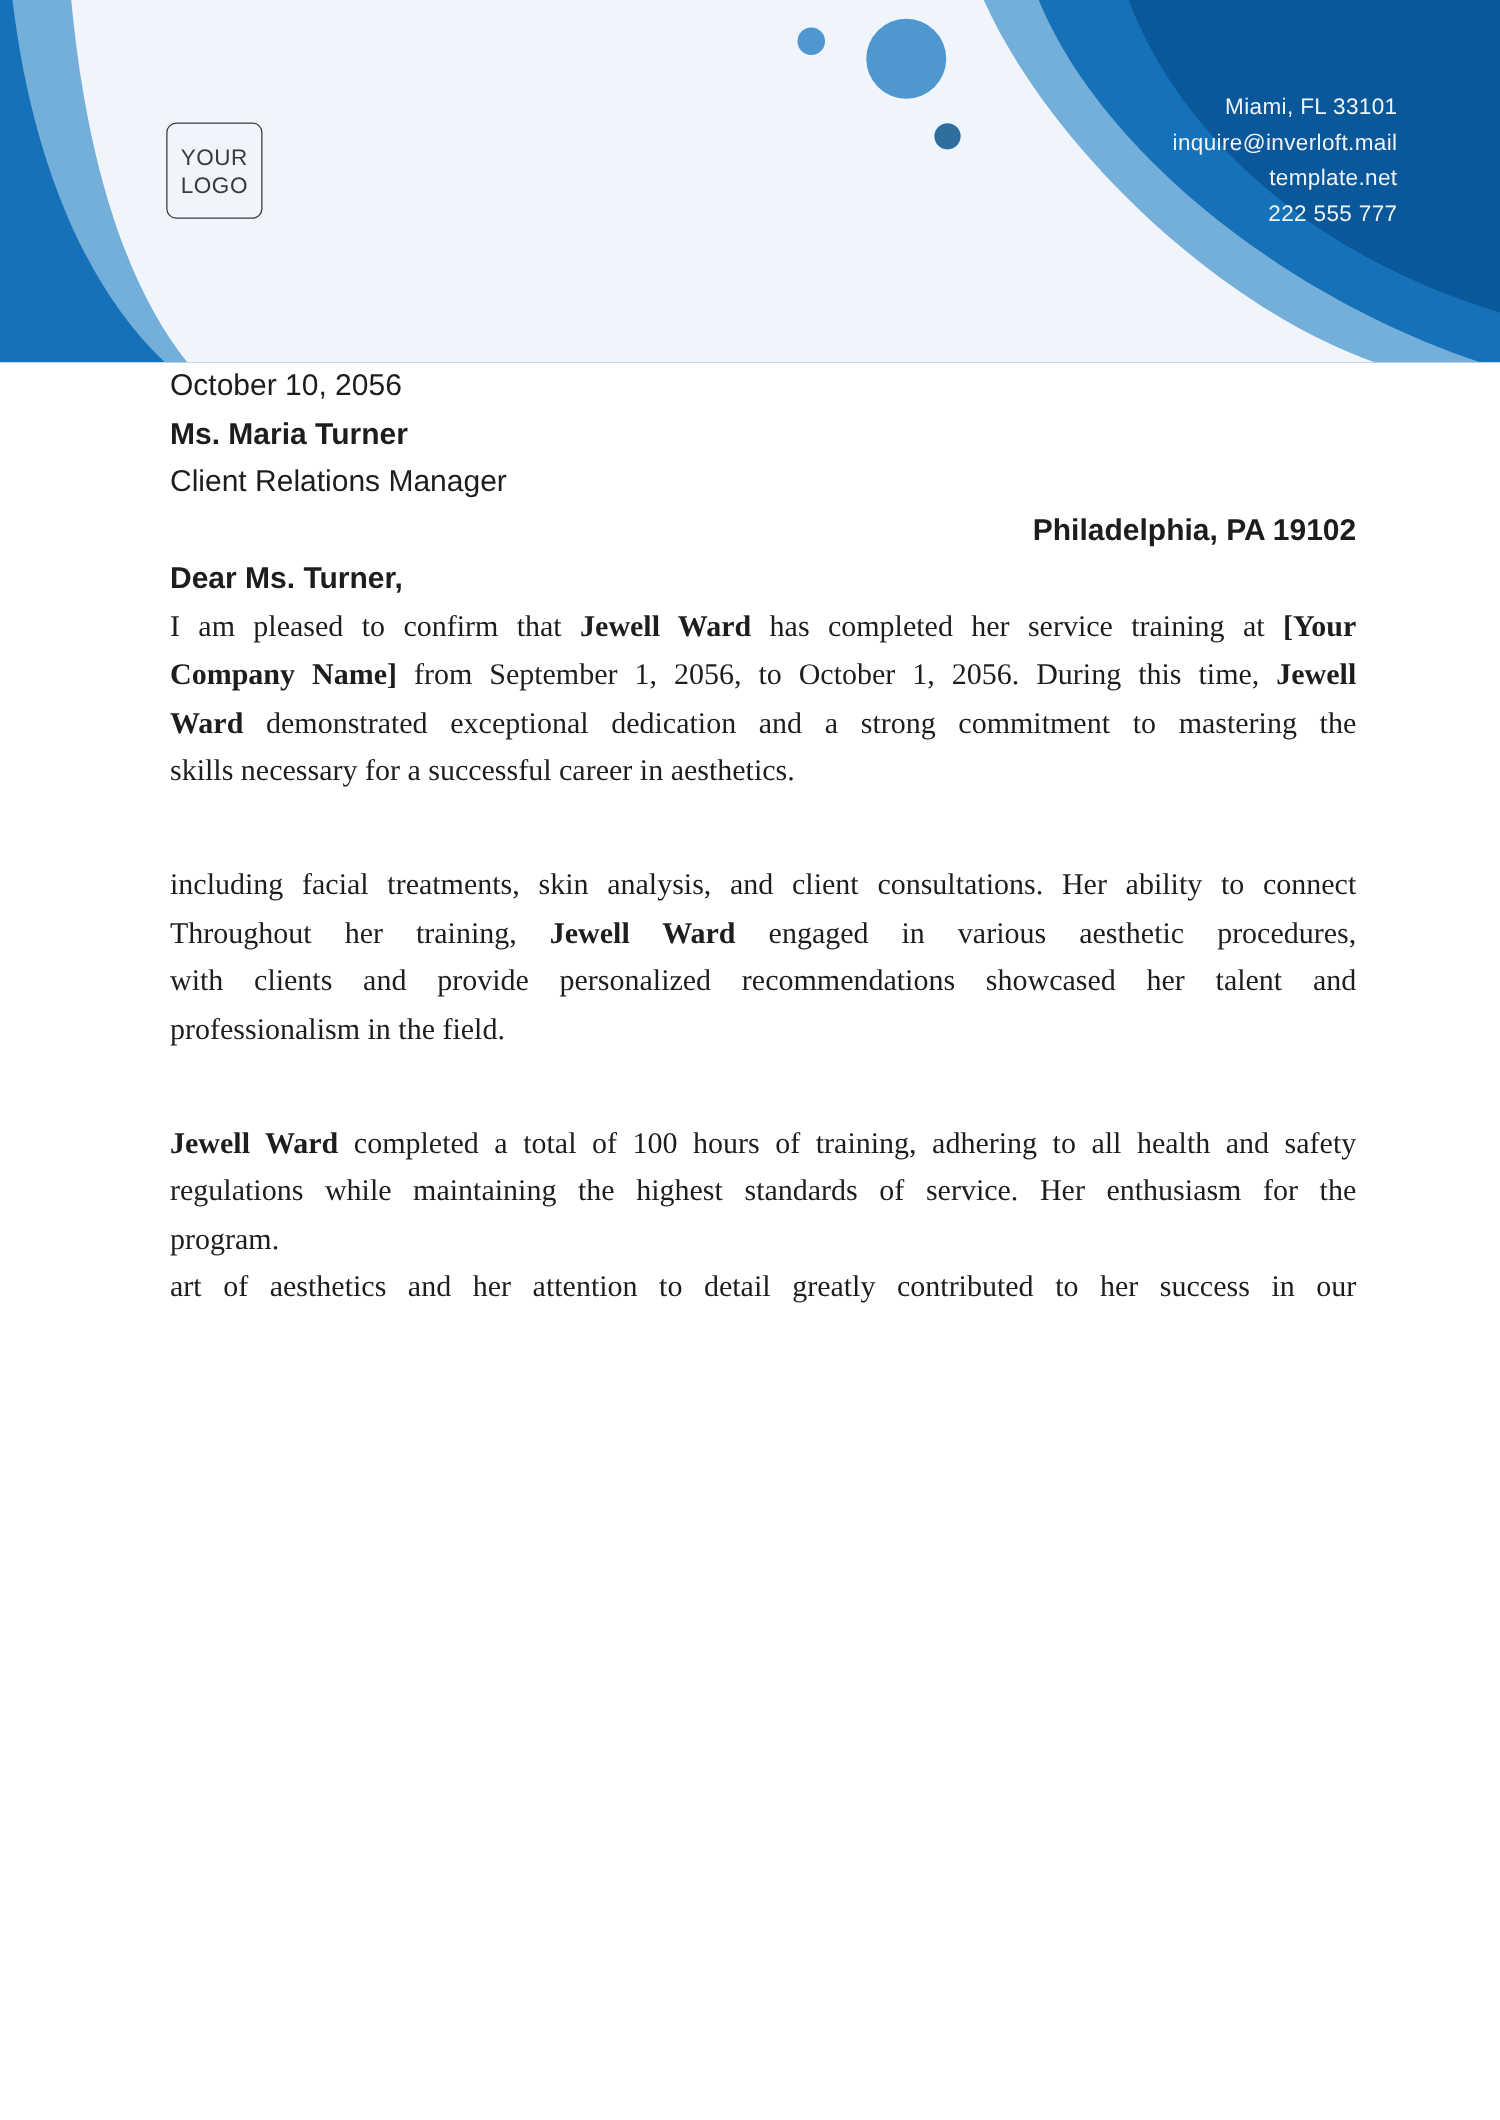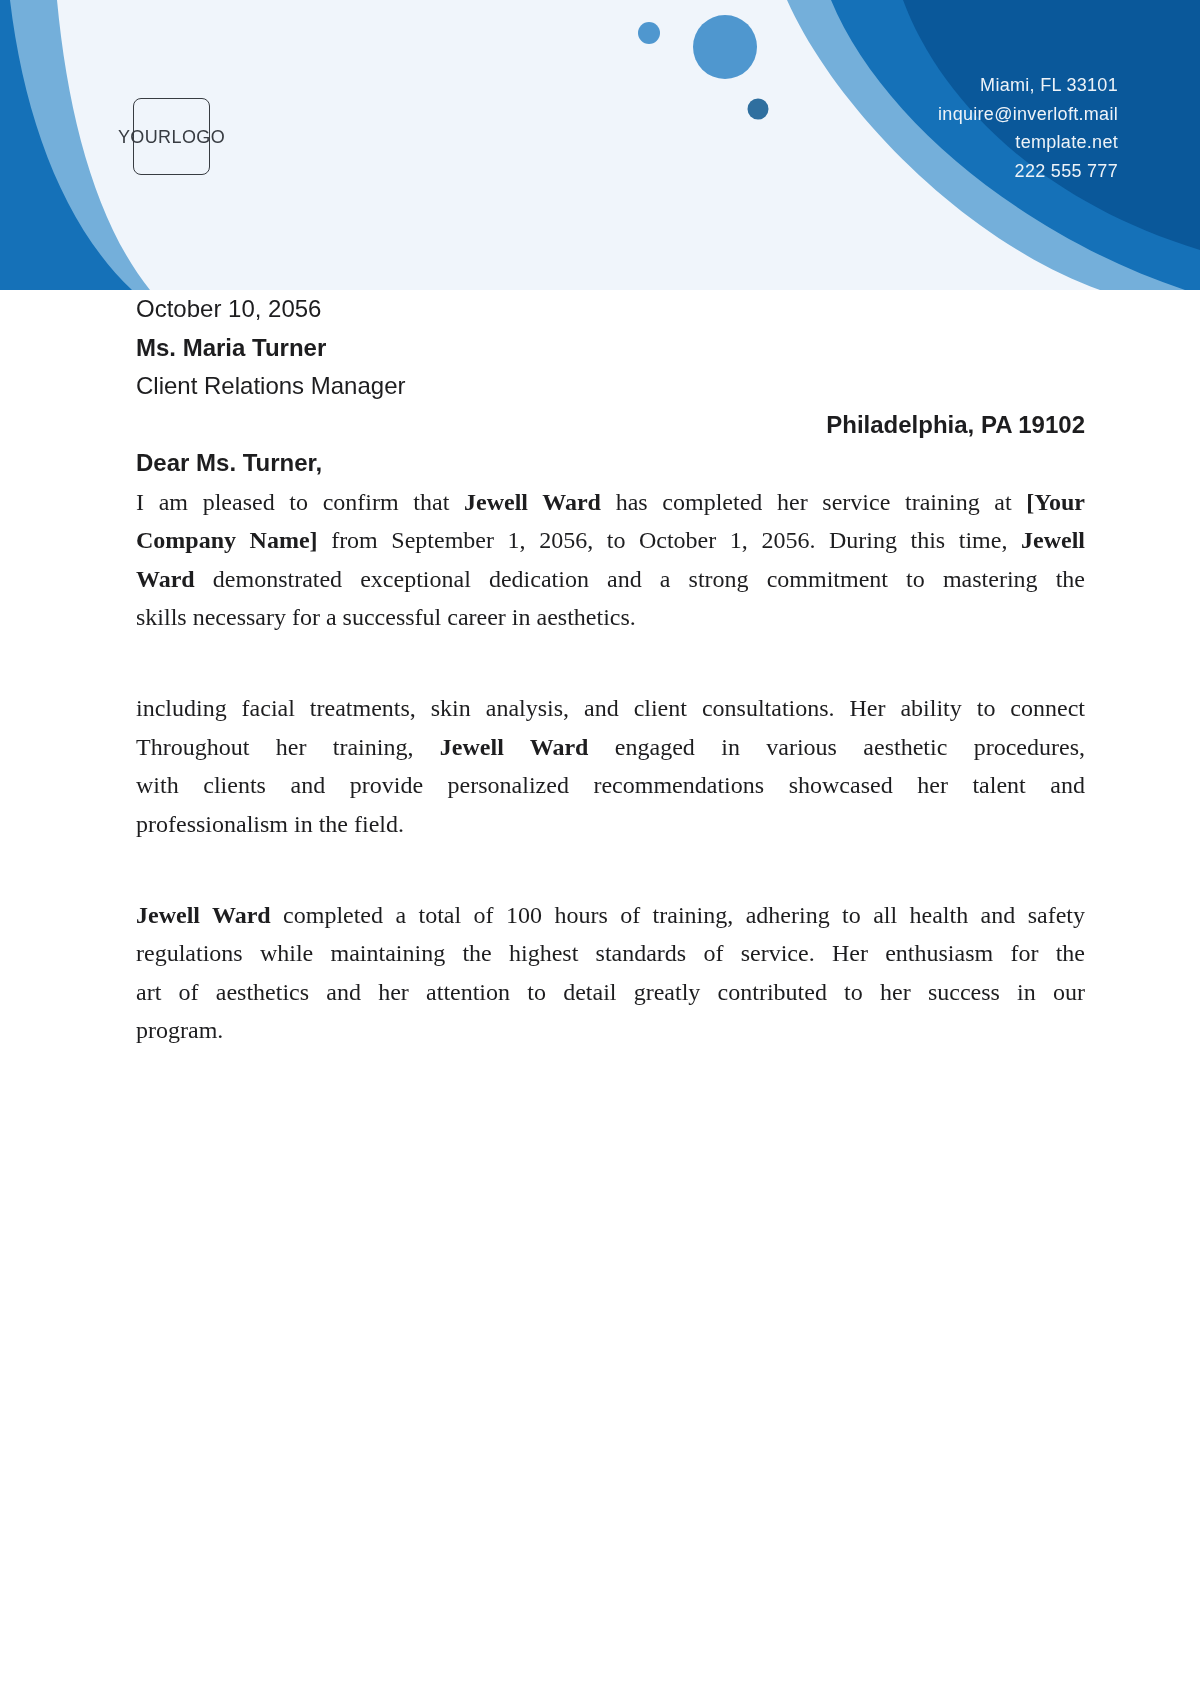--- a/index.html
+++ b/index.html
@@ -12,21 +12,21 @@
   .fill-medium{fill:var(--medium_blue);}
   .fill-navy{fill:var(--navy);}
   .fill-light{fill:var(--light_blue);}
   .fill-ice{fill:var(--ice);}
   .fill-dot{fill:var(--dot_blue);}
   .fill-dot-dark{fill:var(--dot_dark);}
 
   .logo-box{
     position:absolute;left:133px;top:98px;width:77px;height:77px;
     border:1.6px solid #383c42;border-radius:8px;box-sizing:border-box;
-    display:flex;flex-direction:row;align-items:center;justify-content:center;
+    display:flex;flex-direction:column;align-items:center;justify-content:center;
     color:#383c42;font-size:18px;line-height:22px;font-weight:500;letter-spacing:.4px;
   }
   .contact{
     position:absolute;top:71px;right:82px;text-align:right;
     color:#eef3f8;font-size:18px;line-height:28.5px;letter-spacing:.3px;font-weight:400;
   }
 
   
   .content{padding:0 115px 0 136px;color:#1d1d1f;}
   .title{
@@ -93,18 +93,18 @@
       </div>
     <div class="para">
         <div class="jline"><span>including facial treatments, skin analysis, and client consultations. Her ability to connect</span></div>
         <div class="jline"><span>Throughout her training, </span><span class="b">Jewell Ward</span><span> engaged in various aesthetic procedures,</span></div>
         <div class="jline"><span>with clients and provide personalized recommendations showcased her talent and</span></div>
         <div class="jline last"><span>professionalism in the field.</span></div>
       </div>
     <div class="para">
         <div class="jline"><span class="b">Jewell Ward</span><span> completed a total of 100 hours of training, adhering to all health and safety</span></div>
         <div class="jline"><span>regulations while maintaining the highest standards of service. Her enthusiasm for the</span></div>
+        <div class="jline last"><span>program.</span></div>
         <div class="jline"><span>art of aesthetics and her attention to detail greatly contributed to her success in our</span></div>
-        <div class="jline last"><span>program.</span></div>
       </div>
   </main>
 
 </div>
 
 </body></html>

